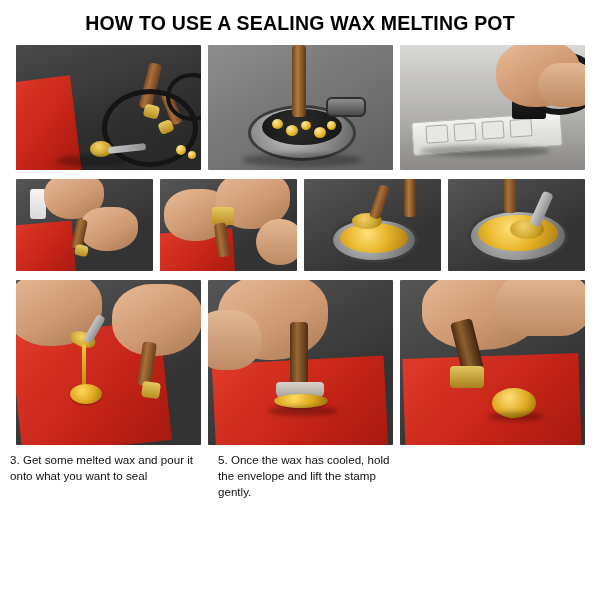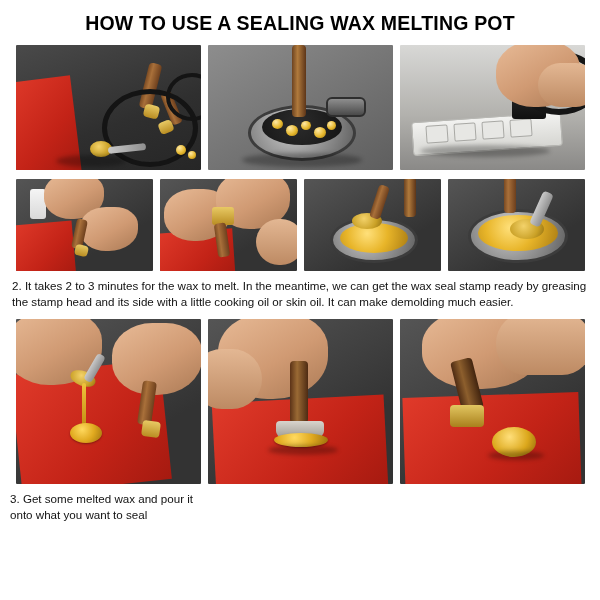--- a/index.html
+++ b/index.html
@@ -254,21 +254,20 @@
 
       <div class="photo bg-dark2" style="width:137px;height:92px;">
         <div class="pot" style="left:20px;top:30px;width:100px;height:54px;"></div>
         <div class="wax-gold" style="left:30px;top:36px;width:80px;height:36px;"></div>
         <div class="spoon-bowl" style="left:62px;top:40px;width:34px;height:20px;"></div>
         <div class="handle-wood" style="left:88px;top:12px;width:11px;height:36px;transform:rotate(24deg);background:linear-gradient(90deg,#c9c9c9,#8f8f8f);"></div>
         <div class="handle-wood" style="left:56px;top:-4px;width:12px;height:38px;"></div>
       </div>
 
     </div>
-    <div class="caption">2. It takes 2 to 3 minutes for the wax to melt. In the meantime, we can get the wax seal stamp ready by greasing the stamp head and its side with a little cooking oil or skin oil. It can make demolding much easier.</div>
   </div>
 
   <div class="section">
     <div class="row">
 
       <div class="photo bg-dark2" style="width:185px;height:165px;">
         <div class="redsheet" style="left:0px;top:48px;width:150px;height:120px;transform:rotate(-6deg);"></div>
         <div class="hand" style="left:-10px;top:-8px;width:96px;height:74px;"></div>
         <div class="hand" style="left:96px;top:4px;width:90px;height:72px;"></div>
         <div class="spoon-bowl" style="left:54px;top:52px;width:26px;height:15px;transform:rotate(20deg);"></div>
@@ -296,16 +295,17 @@
         <div class="handle-wood" style="left:56px;top:40px;width:22px;height:52px;transform:rotate(-14deg);background:linear-gradient(90deg,#4e2b13,#8d5f2d 40%,#42240f);"></div>
         <div class="stamp-head" style="left:50px;top:86px;width:34px;height:22px;border-radius:4px;background:linear-gradient(180deg,#e2c661,#a9801c);"></div>
         <div class="seal-disc" style="left:92px;top:108px;width:44px;height:30px;"></div>
         <div class="shadow-soft" style="left:88px;top:132px;width:56px;height:9px;"></div>
       </div>
 
     </div>
 
     <div class="caption-row">
       <div class="caption-col" style="width:185px;">3. Get some melted wax and pour it onto what you want to seal</div>
+      <div class="caption-col" style="width:185px;">5. Once the wax has cooled, hold the envelope and lift the stamp gently.</div>
     </div>
   </div>
 
 </div>
 
 </body></html>

